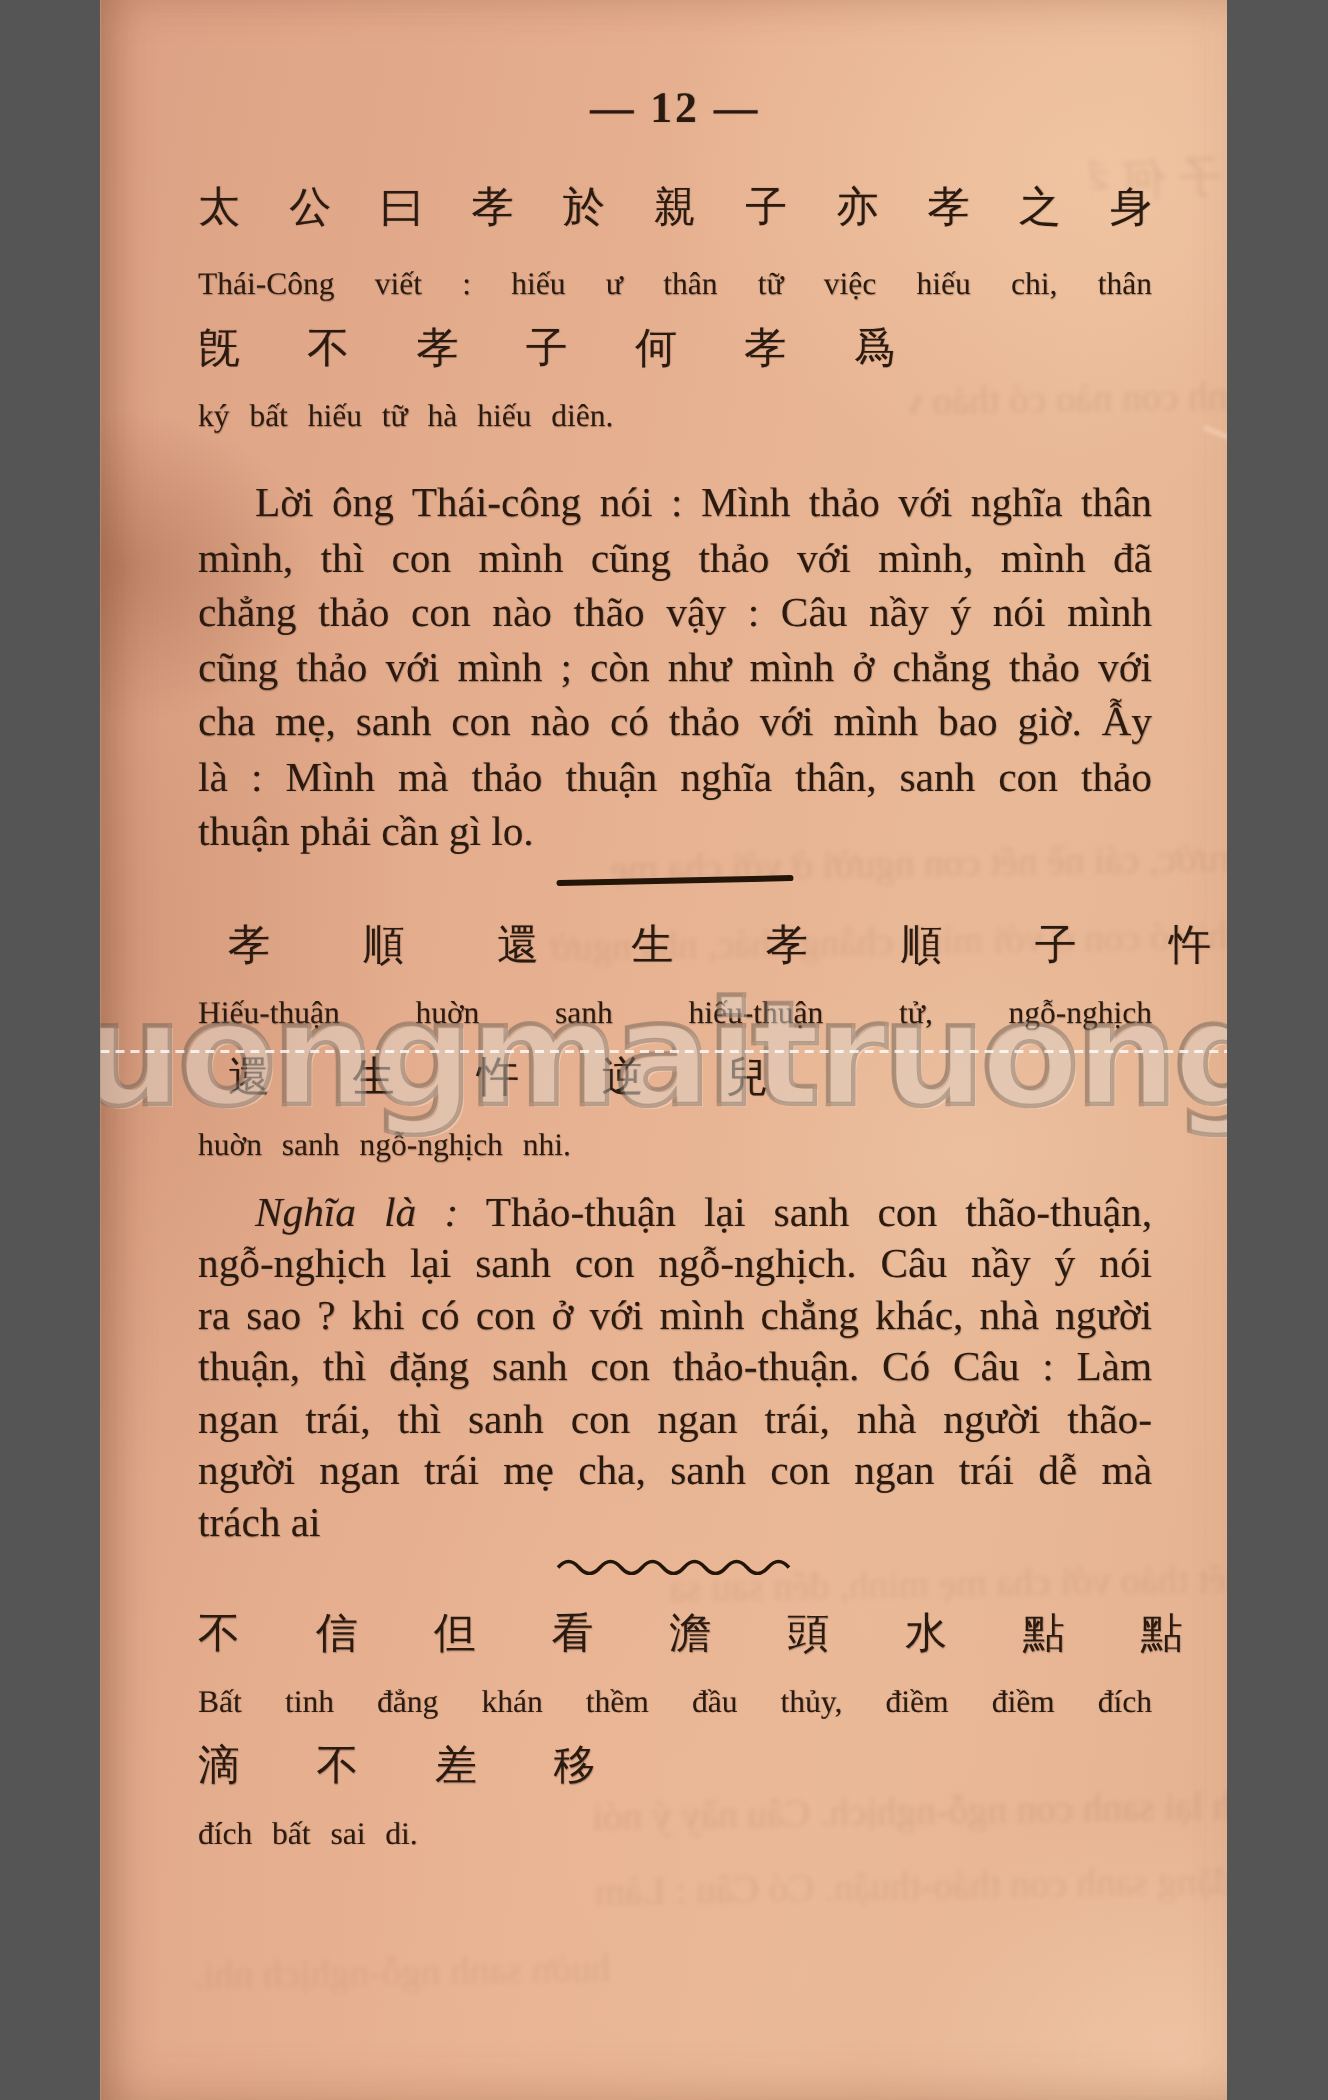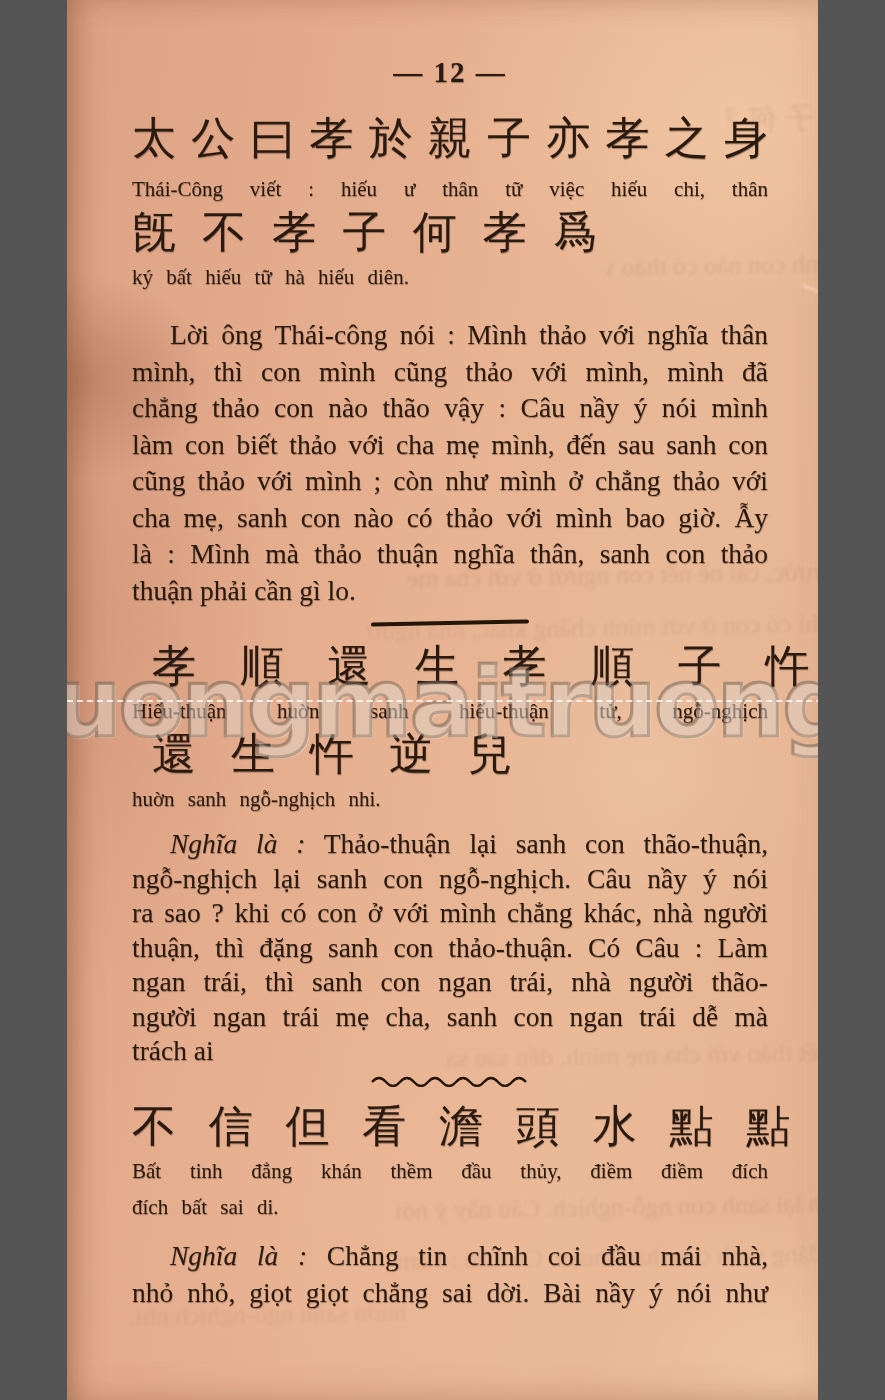--- a/index.html
+++ b/index.html
@@ -28,21 +28,21 @@
   .content{
     position:relative;z-index:2;
     padding:55px 50px 0 65px;
   }
   .ink{ text-shadow:0.4px 0.6px 0.8px rgba(43,26,16,0.38); }
   .pagenum{
     text-align:center;font-size:29px;font-weight:bold;
     line-height:34px;letter-spacing:2px;margin-bottom:24px;
   }
   .han{
-    font-size:44px;line-height:52px;
+    font-size:28px;line-height:52px;
     text-align:justify;text-align-last:justify;
     white-space:normal;
   }
   .viet{ font-size:21px;line-height:36px; }
   .jfull{ text-align:justify;text-align-last:justify; }
   .spread{ word-spacing:8px; }
   .para{ margin-top:10px; }
   .pline{ font-size:27.5px; }
   .p1 .pline{ line-height:36.5px; }
   .p2 .pline{ line-height:34.5px; }
@@ -110,21 +110,20 @@
 
     <div class="han ink mb6">太 公 曰 孝 於 親 子 亦 孝 之 身</div>
     <div class="viet ink jfull">Thái-Công viết : hiếu ư thân tữ việc hiếu chi, thân</div>
     <div class="han ink w465">旣 不 孝 子 何 孝 爲</div>
     <div class="viet ink spread mb10">ký bất hiếu tữ hà hiếu diên.</div>
 
     <div class="para p1">
       <div class="pline ink jline indent">Lời ông Thái-công nói : Mình thảo với nghĩa thân</div>
       <div class="pline ink jline">mình, thì con mình cũng thảo với mình, mình đã</div>
       <div class="pline ink jline">chẳng thảo con nào thão vậy : Câu nầy ý nói mình</div>
-      <div class="pline ink jline">làm con biết thảo với cha mẹ mình, đến sau sanh con</div>
       <div class="pline ink jline">cũng thảo với mình ; còn như mình ở chẳng thảo với</div>
       <div class="pline ink jline">cha mẹ, sanh con nào có thảo với mình bao giờ. Ẫy</div>
       <div class="pline ink jline">là : Mình mà thảo thuận nghĩa thân, sanh con thảo</div>
       <div class="pline ink">thuận phải cần gì lo.</div>
     </div>
 
     <div class="divider"></div>
 
     <div class="han ink w745">孝 順 還 生 孝 順 子 忤 逆</div>
     <div class="viet ink jfull">Hiếu-thuận huờn sanh hiếu-thuận tử, ngỗ-nghịch</div>
@@ -140,25 +139,22 @@
       <div class="pline ink jline">người ngan trái mẹ cha, sanh con ngan trái dễ mà</div>
       <div class="pline ink">trách ai</div>
     </div>
 
     <svg class="wavy" width="160" height="12" viewBox="0 0 160 12">
       <path d="M2,7 q7,-8 14,0 t14,0 t14,0 t14,0 t14,0 t14,0 t14,0 t14,0 t14,0 t14,0 t14,0" fill="none" stroke="#241509" stroke-width="2.4"></path>
     </svg>
 
     <div class="han ink w735 mt8">不 信 但 看 澹 頭 水 點 點 滴</div>
     <div class="viet ink jfull">Bất tinh đẳng khán thềm đầu thủy, điềm điềm đích</div>
+    <div class="han ink w265">滴 不 差 移</div>
     <div class="viet ink spread mb12">đích bất sai di.</div>
 
-    <div class="para p3">
-      <div class="pline ink jline indent"><span class="lead-italic">Nghĩa là :</span><span> Chẳng tin chĩnh coi đầu mái nhà,</span></div>
-      <div class="pline ink jline">nhỏ nhỏ, giọt giọt chẳng sai dời. Bài nầy ý nói như</div>
-    </div>
 
   </div>
 
   <div class="watermark">uongmaitruongxua.v</div>
   <div class="watermark-line"></div>
 
 </div>
 
 </body></html>

